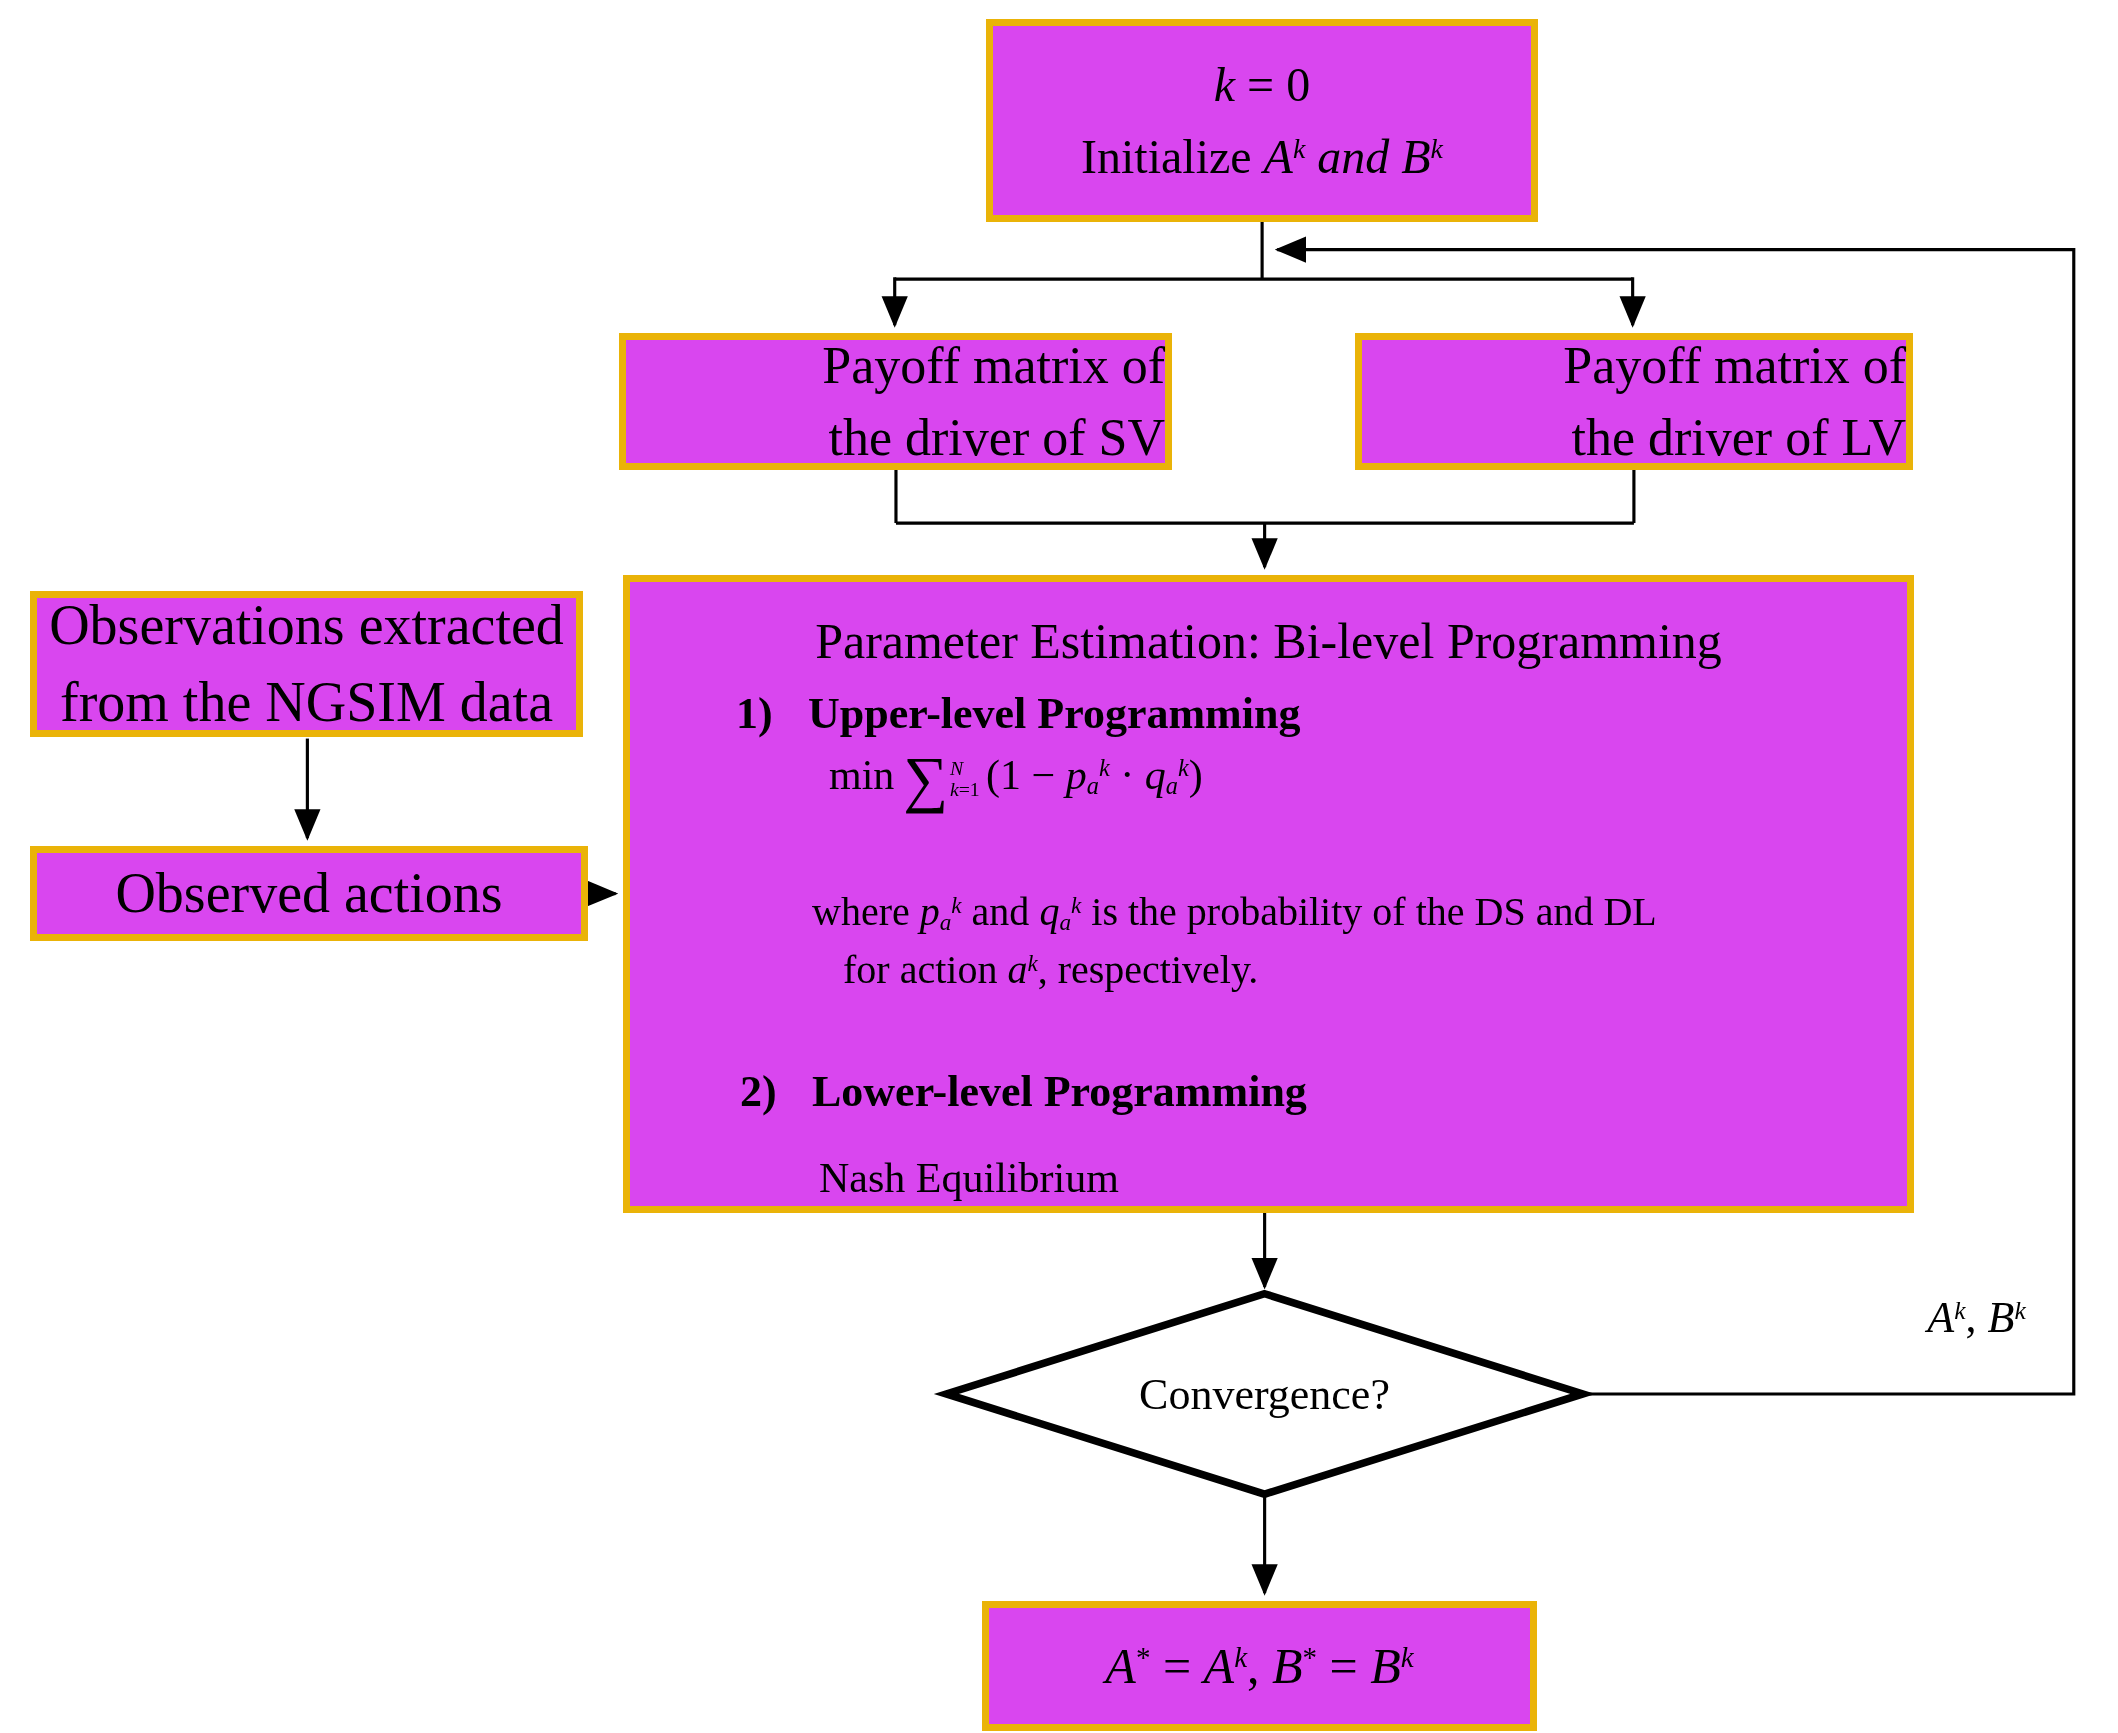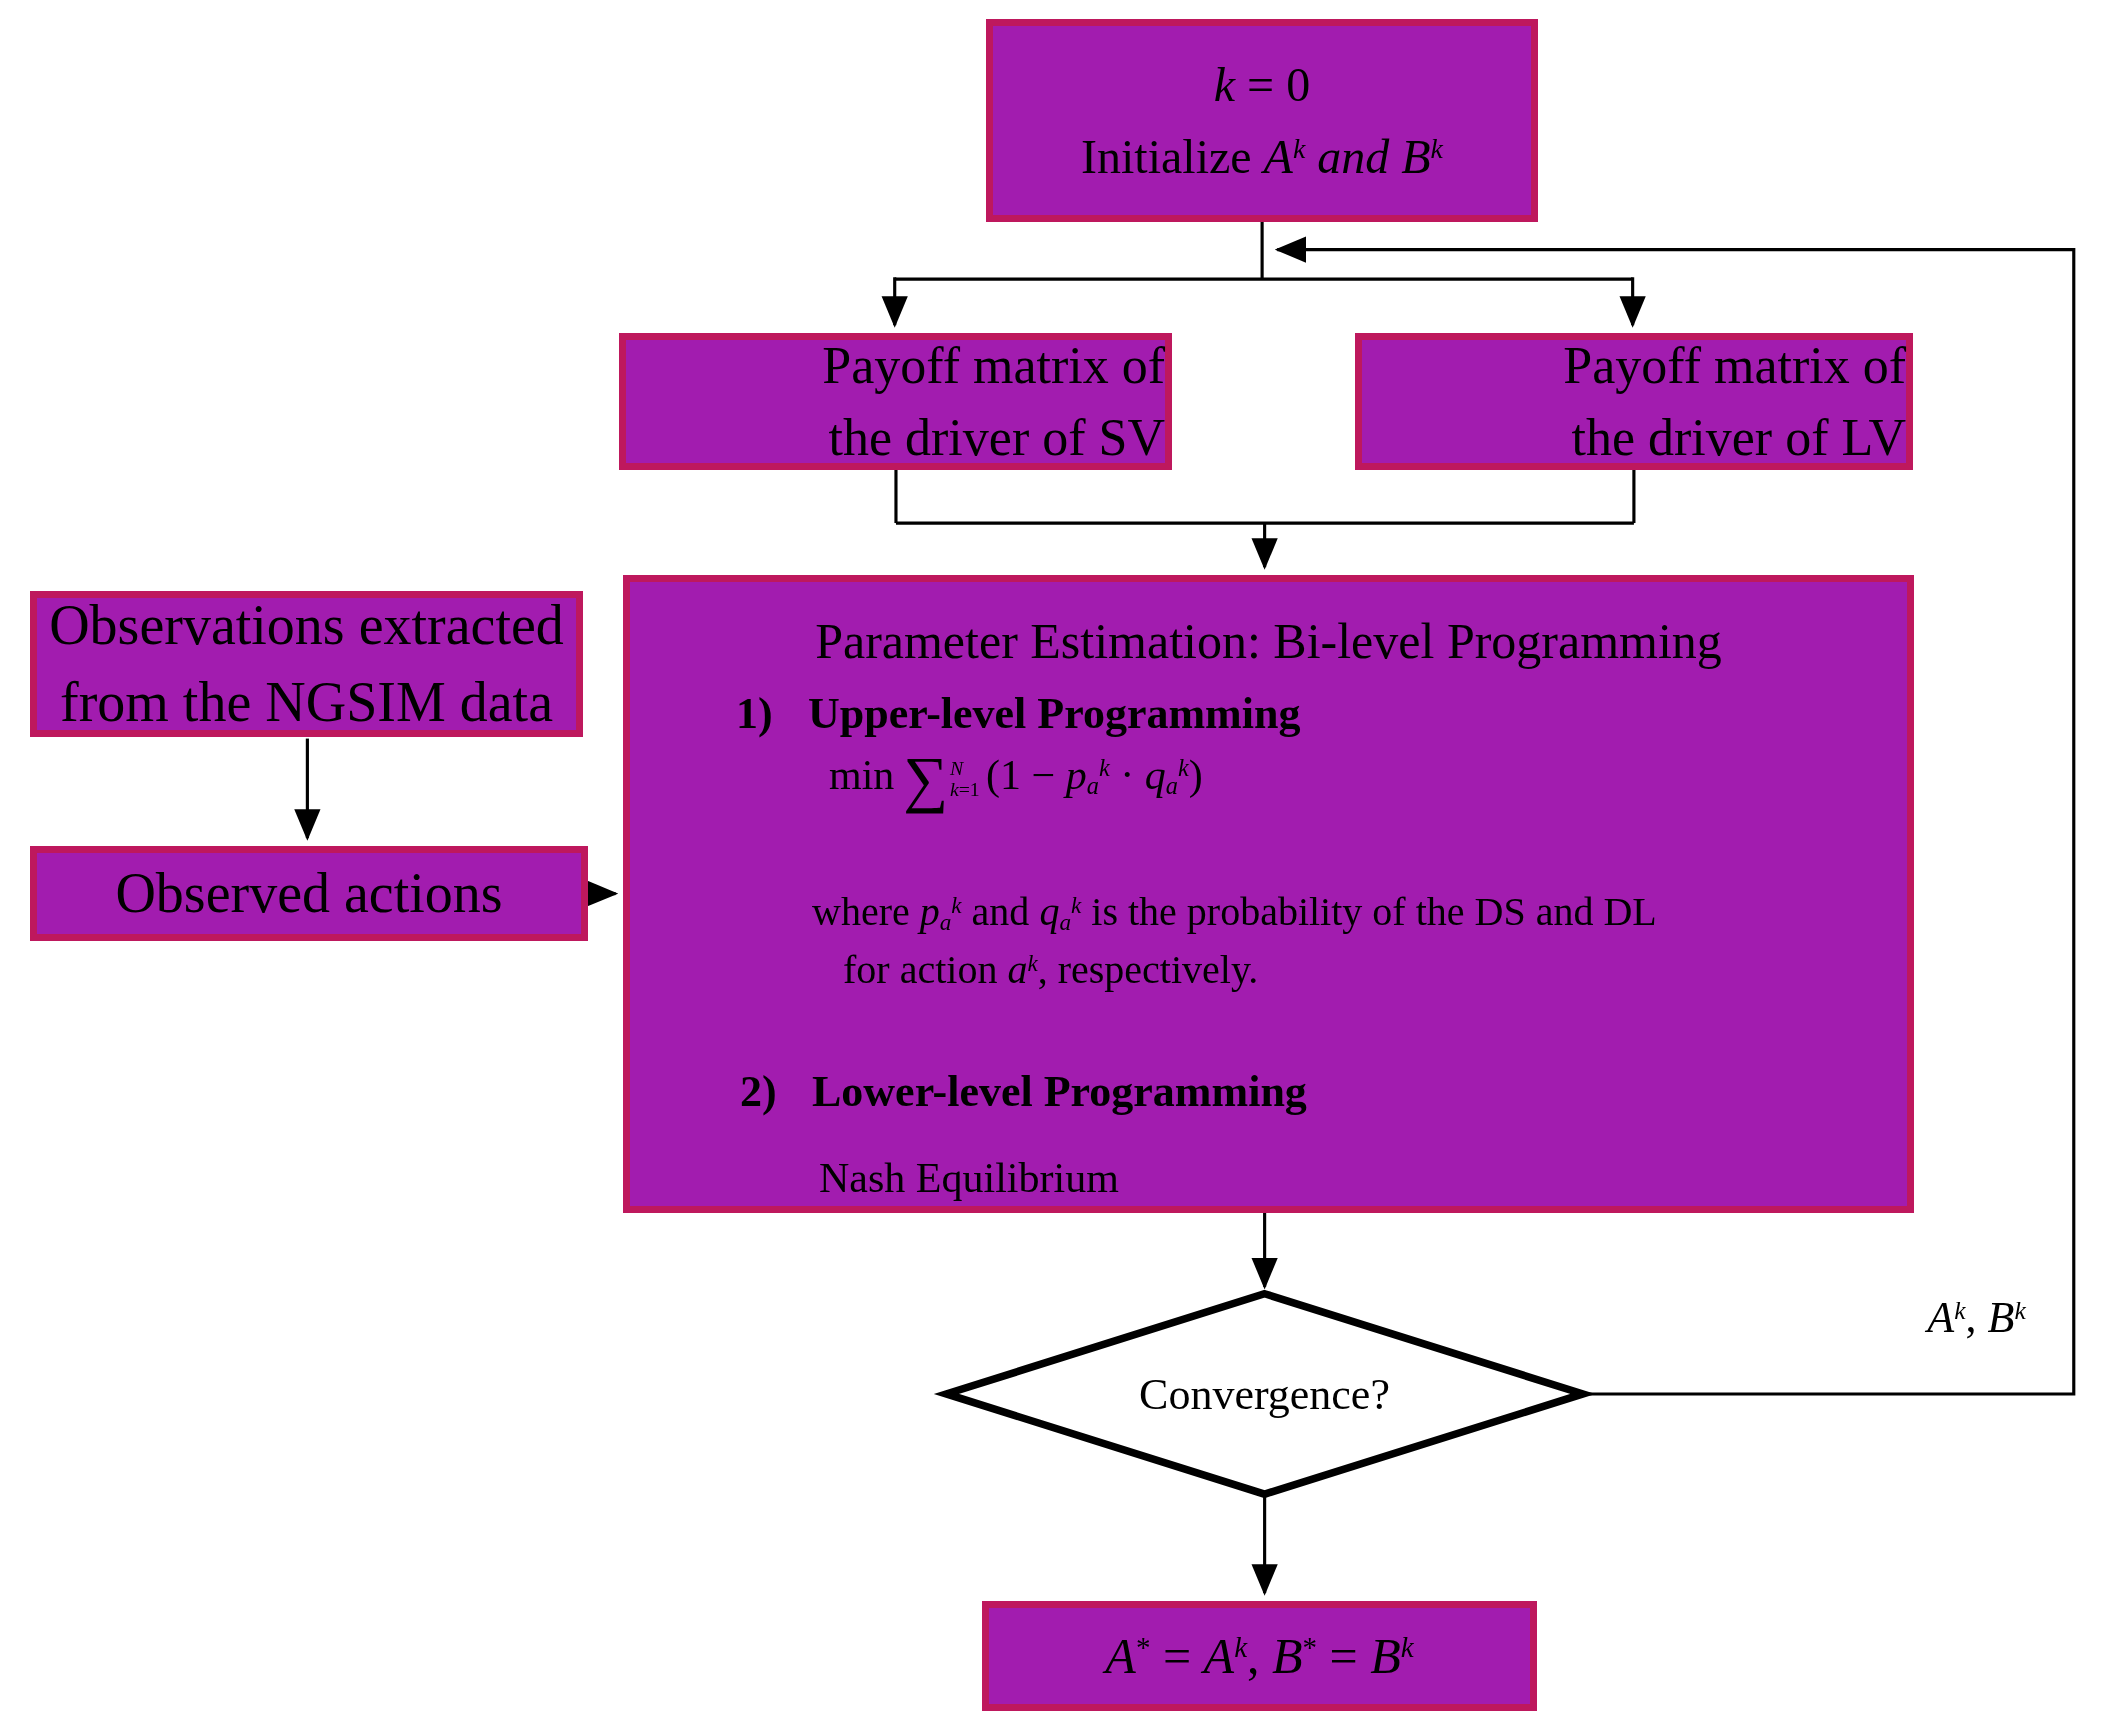--- a/index.html
+++ b/index.html
@@ -6,22 +6,22 @@
   .canvas{
     position:relative;
     width:2119px;height:1733px;
     background:#ffffff;
     font-family:"Liberation Serif","DejaVu Serif",serif;
     color:#000;
   }
   svg.wires{position:absolute;left:0;top:0;width:2119px;height:1733px;}
   .node{
     position:absolute;
-    background:#a21caf;
-    border:7px solid #be185d;
+    background:#d946ef;
+    border:7px solid #eab308;
     box-sizing:border-box;
     display:flex;flex-direction:column;
     align-items:center;justify-content:center;
     text-align:center;
   }
   .node .ln{line-height:1.38;}
   .start-box{font-size:48px;}
   .start-box .ln{line-height:1.5;}
   .payoff{font-size:52px;align-items:flex-end;}
   .side{font-size:56px;align-items:center;}
@@ -133,20 +133,20 @@
 
     <div class="p-abs p-item" style="top:484px;left:110px;">
       <span class="num">2)</span><span class="lbl">Lower-level Programming</span>
     </div>
 
     <div class="p-abs p-nash" style="top:572px;left:189px;">Nash Equilibrium</div>
   </div>
 
   <div class="diamond-label">Convergence?</div>
 
-  <div class="node result" style="left:982px;top:1601px;width:555px;height:110px;">
+  <div class="node result" style="left:982px;top:1601px;width:555px;height:130px;">
     <div class="ln"><span class="i">A</span><span class="sup">*</span><span> = </span><span class="i">A</span><span class="i sup">k</span><span>, </span><span class="i">B</span><span class="sup">*</span><span> = </span><span class="i">B</span><span class="i sup">k</span></div>
   </div>
 
   <div class="feedback-label"><span class="i">A</span><span class="i sup">k</span><span>, </span><span class="i">B</span><span class="i sup">k</span></div>
 
 </div>
 
 
 </body></html>

